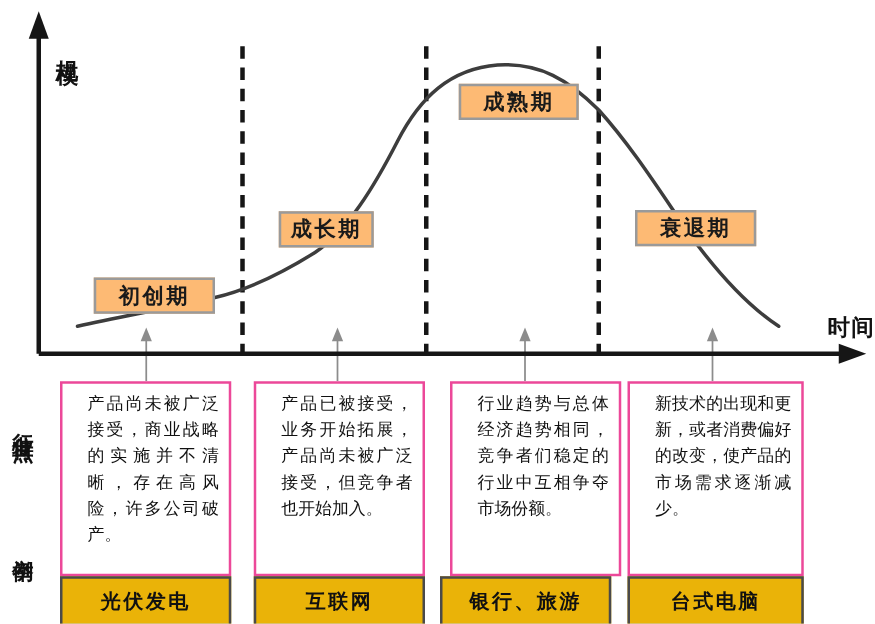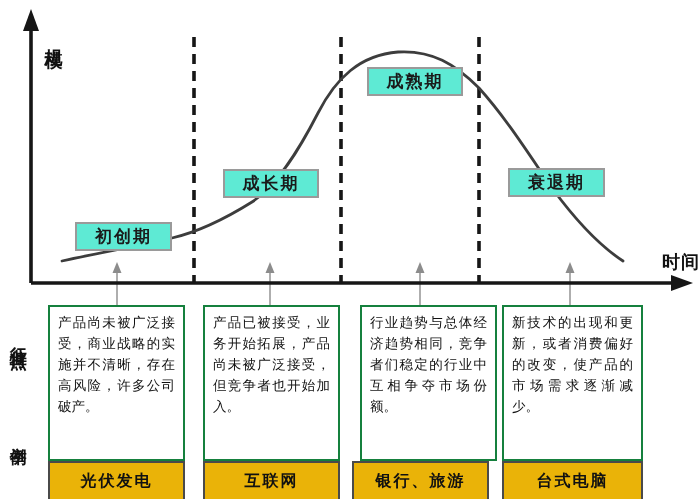--- a/index.html
+++ b/index.html
@@ -9,34 +9,34 @@
   }
   #chart-svg{position:absolute;left:0;top:0;z-index:1;}
 
   .axis-label{position:absolute;z-index:3;font-size:18px;font-weight:bold;color:#111;line-height:1.25;}
   .vert{writing-mode:vertical-rl;text-orientation:upright;letter-spacing:2px;}
   #y-axis-label{left:42px;top:34px;}
   #x-axis-label{left:662px;top:251px;letter-spacing:1px;}
 
   .stage-label{
     position:absolute;z-index:4;box-sizing:border-box;
-    background:#5eead4;border:2px solid #9a9a9a;
+    background:#fdba74;border:2px solid #9a9a9a;
     font-size:17px;font-weight:bold;color:#1a1a1a;
     display:flex;align-items:center;justify-content:center;letter-spacing:2px;
   }
   #stage-label-startup {left:75px; top:222px;width:97px;height:29px;}
-  #stage-label-growth  {left:223px;top:169px;width:96px;height:29px;}
+  #stage-label-growth  {left:223px;top:169px;width:76px;height:29px;}
   #stage-label-maturity{left:367px;top:67px; width:96px;height:29px;}
   #stage-label-decline {left:508px;top:168px;width:97px;height:29px;}
 
   .feature-box{
     position:absolute;z-index:4;box-sizing:border-box;top:305px;height:156px;
-    background:#ffffff;border:2px solid #15803d;
+    background:#ffffff;border:2px solid #ec4899;
     font-size:13.5px;line-height:21px;color:#111;
-    padding:5px 8px 0 8px;text-align:justify;word-break:break-all;
+    padding:5px 8px 0 20px;text-align:justify;word-break:break-all;
   }
   #feature-box-startup {left:48px; width:137px;}
   #feature-box-growth  {left:203px;width:137px;}
   #feature-box-maturity{left:360px;width:137px;}
   #feature-box-decline {left:502px;width:141px;}
 
   .example-box{
     position:absolute;z-index:4;box-sizing:border-box;top:461px;height:40px;
     background:#eab308;border:2px solid #4a4a4a;
     font-size:16px;font-weight:bold;color:#111;letter-spacing:2px;

